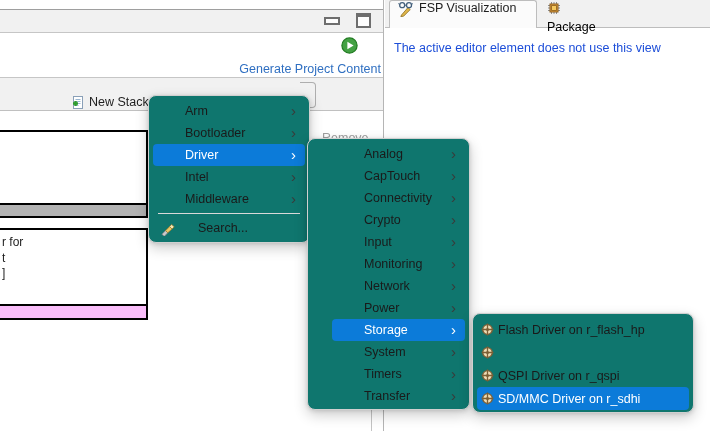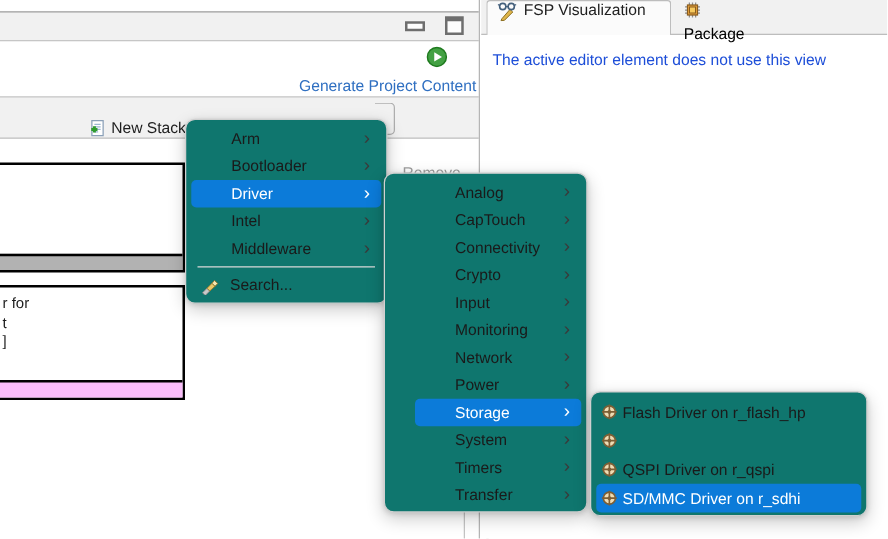--- a/index.html
+++ b/index.html
@@ -50,21 +50,21 @@
   .menu2{left:307px;top:138px;width:163px;height:272px;padding-left:20px;}
   .menu3{left:472px;top:313px;width:222px;height:100px;}
   .mi{position:relative;margin:0 4px;height:22px;border-radius:4px;display:flex;align-items:center;
       padding-left:32px;box-sizing:border-box;cursor:pointer;color:#1a1a1a;}
   .menu3 .mi{height:23px;padding-left:4px;gap:4px;}
   .mi.sel{background:#0c7bd9;color:#fff;}
   .chev{position:absolute;right:9px;top:50%;transform:translateY(-54%);font-size:15px;line-height:1;color:#3a3a3a;}
   .chev::after{content:"\203A";}
   .mi.sel .chev{color:#fff;}
   .msep{margin:3px 9px;border:none;border-top:1px solid #d9d9d9;height:0;}
-  .mi-search{padding-left:8px;gap:8px;}
+  .mi-search{padding-left:8px;gap:22px;}
   .icn{display:inline-flex;flex:none;}
 </style>
 </head>
 <body>
 
 <div id="app">
 
   <div class="abs left-toolbar"></div>
   <div class="abs win-min" title=""></div>
   <div class="abs win-max"></div>

